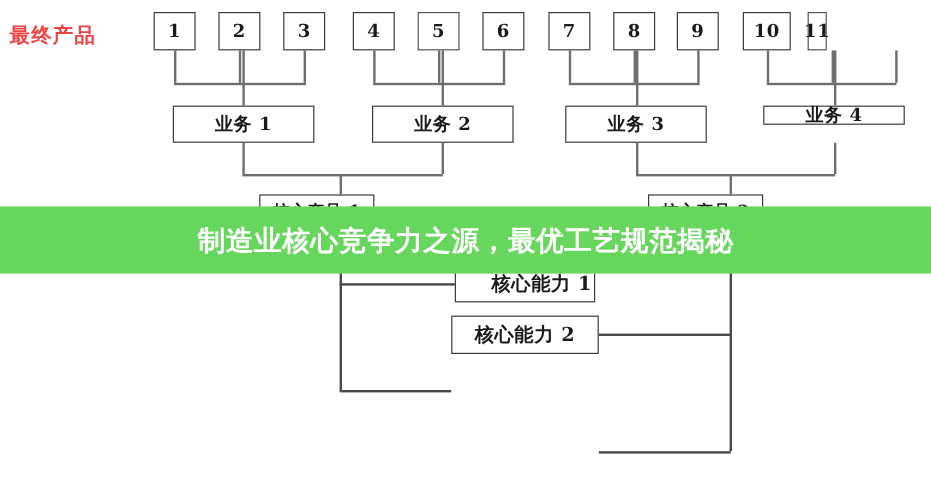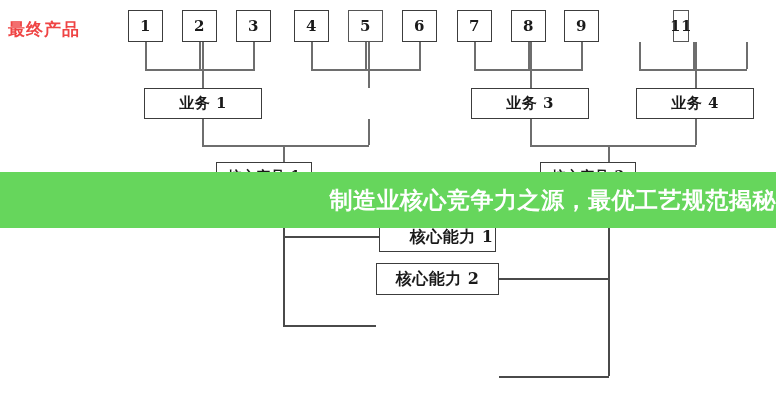--- a/index.html
+++ b/index.html
@@ -39,21 +39,21 @@
     position:absolute;left:8px;top:18px;
     font-size:17px;font-weight:700;color:#ef4444;
     letter-spacing:1px;
     font-family:"DejaVu Serif","Liberation Serif",serif;
   }
 
   
   #banner{
     position:absolute;left:0;top:172px;width:776px;height:56px;
     background:#66d65c;
-    display:flex;align-items:center;justify-content:flex-end;
+    display:flex;align-items:center;justify-content:center;
     z-index:40;
   }
   #banner-text{
     color:#ffffff;
     font-size:23px;
     font-weight:700;
     letter-spacing:.5px;
     font-family:"DejaVu Sans","Liberation Sans",sans-serif;
     white-space:nowrap;
   }
@@ -67,25 +67,27 @@
 
   <div class="box num-box" style="left:128px;top:10px;width:35px;height:32px;">1</div>
   <div class="box num-box" style="left:182px;top:10px;width:35px;height:32px;">2</div>
   <div class="box num-box" style="left:236px;top:10px;width:35px;height:32px;">3</div>
   <div class="box num-box" style="left:294px;top:10px;width:35px;height:32px;">4</div>
   <div class="box num-box soft" style="left:348px;top:10px;width:35px;height:32px;">5</div>
   <div class="box num-box" style="left:402px;top:10px;width:35px;height:32px;">6</div>
   <div class="box num-box" style="left:457px;top:10px;width:35px;height:32px;">7</div>
   <div class="box num-box" style="left:511px;top:10px;width:35px;height:32px;">8</div>
   <div class="box num-box" style="left:564px;top:10px;width:35px;height:32px;">9</div>
+  <div class="box num-box" style="left:619px;top:10px;width:40px;height:32px;">10</div>
   <div class="box num-box soft" style="left:673px;top:10px;width:16px;height:32px;">11</div>
 
   <div class="box biz-box" style="left:144px;top:88px;width:118px;height:31px;text-align:right;">业务 1</div>
+  <div class="box biz-box" style="left:310px;top:88px;width:118px;height:31px;">业务 2</div>
   <div class="box biz-box" style="left:471px;top:88px;width:118px;height:31px;">业务 3</div>
-  <div class="box biz-box" style="left:636px;top:88px;width:118px;height:31px;">业务 4</div>
+  <div class="box biz-box" style="left:636px;top:88px;width:118px;height:16px;">业务 4</div>
 
   <div class="box prod-box" style="left:216px;top:162px;width:96px;height:30px;">核心产品 1</div>
   <div class="box prod-box" style="left:540px;top:162px;width:96px;height:30px;">核心产品 2</div>
 
   <div class="box cap-box" style="left:379px;top:222px;width:117px;height:30px;padding-left:28px;">核心能力 1</div>
   <div class="box cap-box" style="left:376px;top:263px;width:123px;height:32px;">核心能力 2</div>
 
   <div class="ln v thin" style="left:145px;top:42px;height:27px;"></div>
   <div class="ln v thin" style="left:199px;top:42px;height:27px;"></div>
   <div class="ln v thin" style="left:253px;top:42px;height:27px;"></div>

